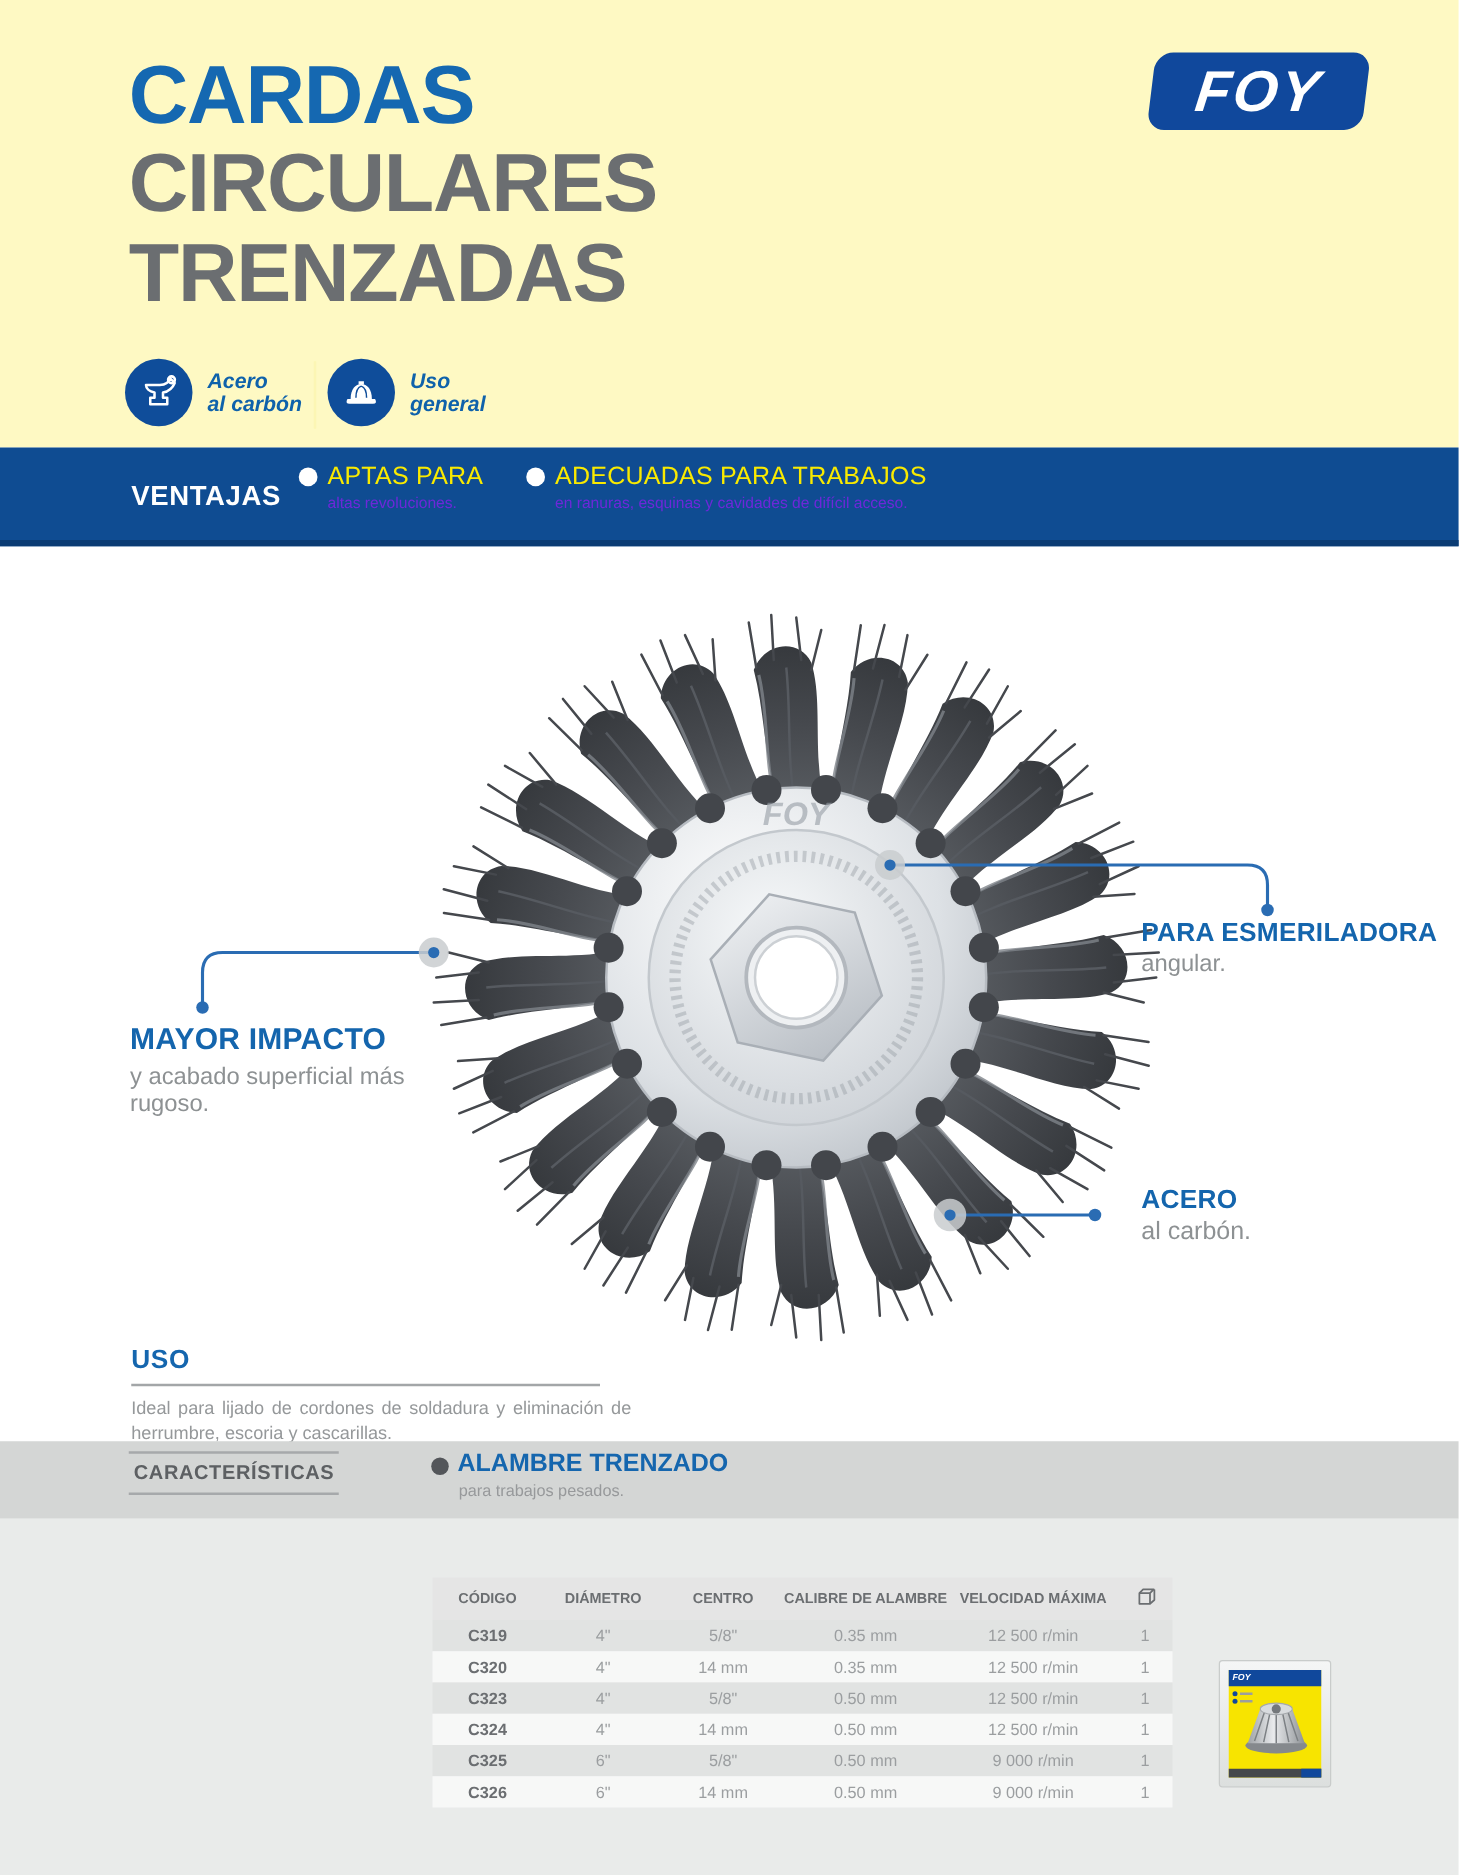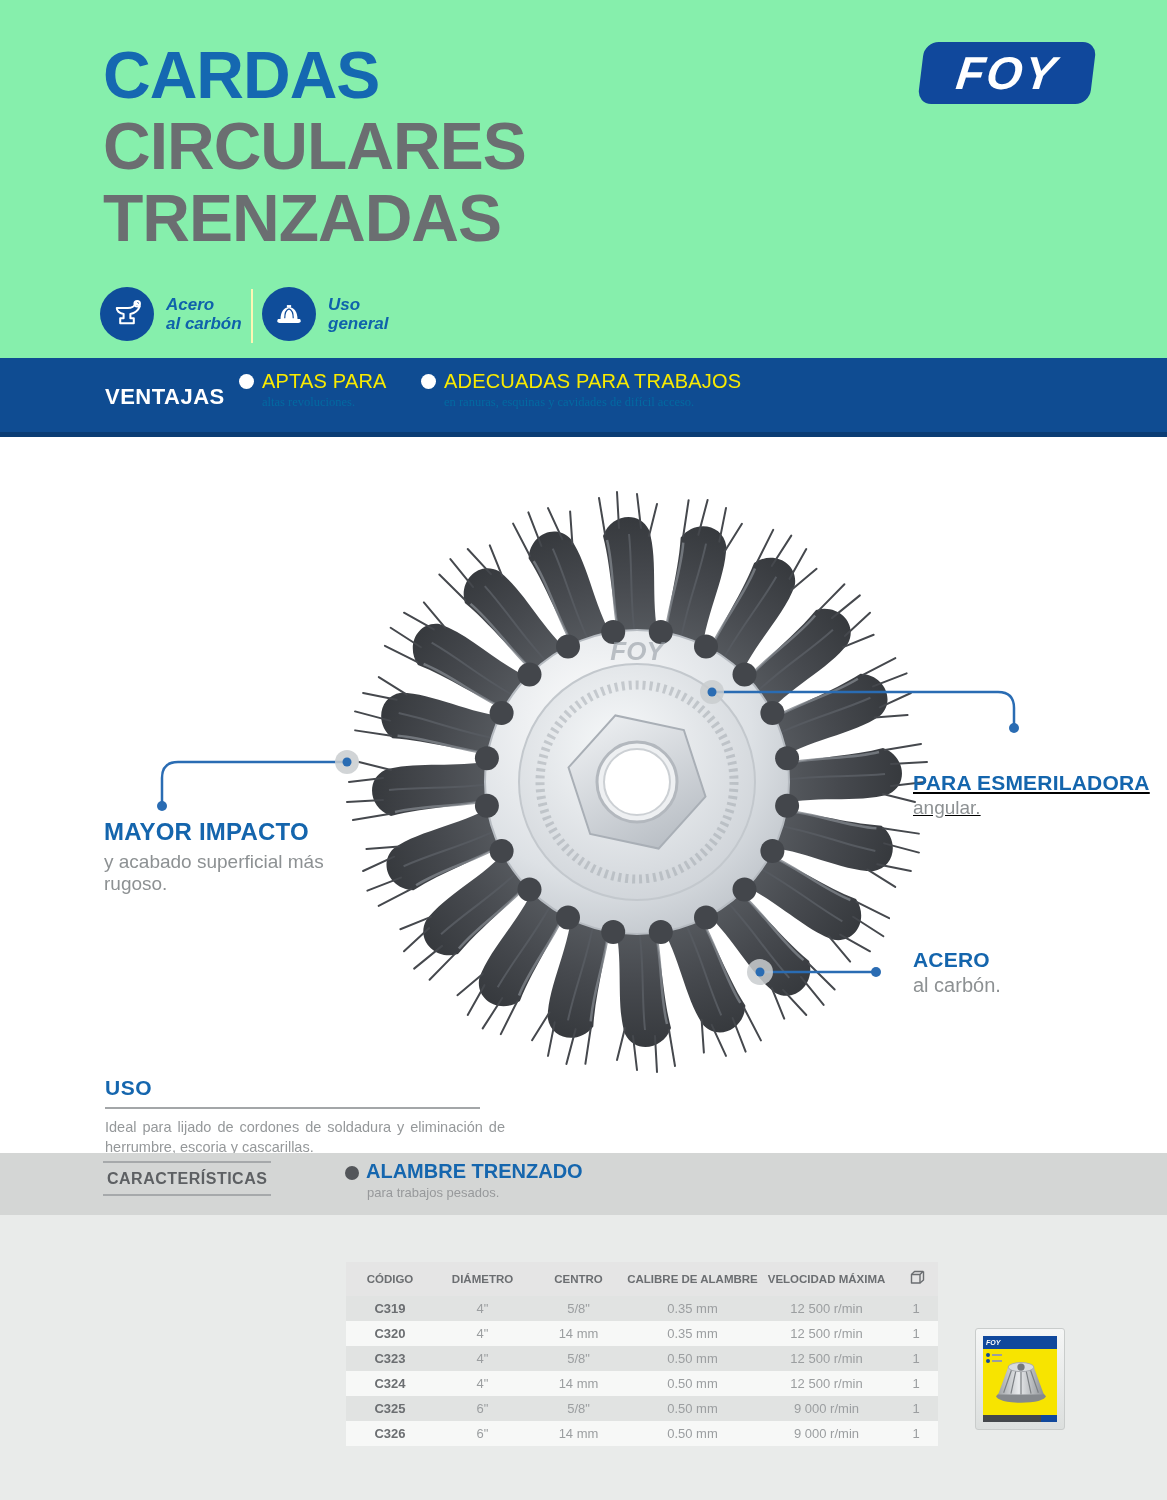--- a/index.html
+++ b/index.html
@@ -1,21 +1,21 @@
 <!DOCTYPE html>
 <html><head>
 <meta charset="utf-8">
 <style>
   html,body{margin:0;padding:0;}
   body{width:1167px;height:1500px;position:relative;background:#ffffff;
        font-family:"Liberation Sans",sans-serif;overflow:hidden;}
   .abs{position:absolute;}
 
   
-  .yellow-header{left:0;top:0;width:1167px;height:358px;background:#86efac;}
+  .yellow-header{left:0;top:0;width:1167px;height:358px;background:#fef9c3;}
   .title{left:103px;top:40px;font-weight:bold;font-size:66px;line-height:1.08;letter-spacing:-1px;}
   .title .l1{color:#1568b1;}
   .title .l2,.title .l3{color:#6b6e71;}
 
   .logo{right:74px;top:42px;width:172px;height:62px;background:#10489c;border-radius:14px;
         transform:skewX(-7deg);display:flex;align-items:center;justify-content:center;}
   .logo span{color:#ffffff;font-size:46px;font-weight:bold;font-style:italic;letter-spacing:2px;}
 
   .badge{display:flex;align-items:center;gap:12px;}
   .badge-circle{width:54px;height:54px;border-radius:50%;background:#0f4d9a;
@@ -25,35 +25,35 @@
   .badge2{left:262px;top:287px;}
   .badge-divider{left:251px;top:289px;width:2px;height:54px;background:#fcf6b4;}
 
   
   .ventajas-bar{left:0;top:358px;width:1167px;height:79px;background:#0f4c92;border-bottom:5px solid #0b3c74;box-sizing:border-box;}
   .ventajas-label{left:105px;top:384px;color:#ffffff;font-weight:bold;font-size:22px;letter-spacing:.5px;}
   .adv-bullet{width:15px;height:15px;border-radius:50%;background:#ffffff;}
   .adv-b1{left:239px;top:374px;}
   .adv-b2{left:421px;top:374px;}
   .adv-title{color:#f9ea00;font-weight:normal;font-size:20px;letter-spacing:.2px;}
-  .adv-sub{color:#0369a1;font-size:12.5px;margin-top:2px;font-family:Liberation Serif, serif;}
+  .adv-sub{color:#6d28d9;font-size:12.5px;margin-top:2px;}
   .adv-i1{left:262px;top:370px;}
   .adv-i2{left:444px;top:370px;}
 
   
   .wheel-wrap{left:327px;top:472px;width:620px;height:620px;}
 
   
   .leader-overlay{left:0;top:0;width:1167px;height:1500px;pointer-events:none;}
   .co-title{color:#1465ad;font-weight:bold;letter-spacing:.2px;}
   .co-sub{color:#8d9193;line-height:1.15;}
   .co-left{left:104px;top:818px;width:220px;}
   .co-left .co-title{font-size:24px;}
   .co-left .co-sub{font-size:19px;margin-top:5px;}
-  .co-rt{left:913px;top:771px;width:250px;text-decoration:underline;}
+  .co-rt{left:913px;top:735px;width:250px;}
   .co-rt .co-title{font-size:21px;}
   .co-rt .co-sub{font-size:19px;margin-top:2px;}
   .co-rb{left:913px;top:948px;width:250px;}
   .co-rb .co-title{font-size:21px;}
   .co-rb .co-sub{font-size:20px;margin-top:2px;}
 
   
   .uso{left:105px;top:1076px;width:400px;}
   .uso-title{color:#1566ae;font-weight:bold;font-size:21px;letter-spacing:.5px;
              border-bottom:2px solid #a3a6a8;padding-bottom:7px;width:375px;}

